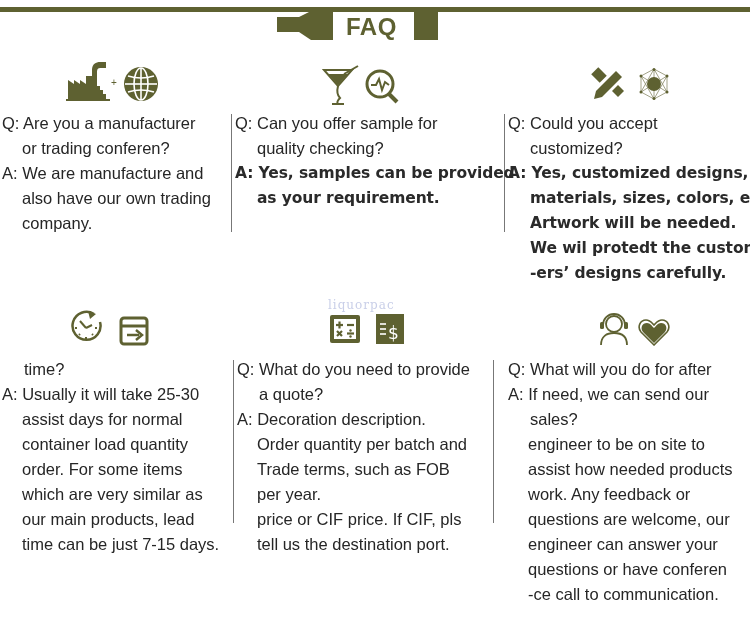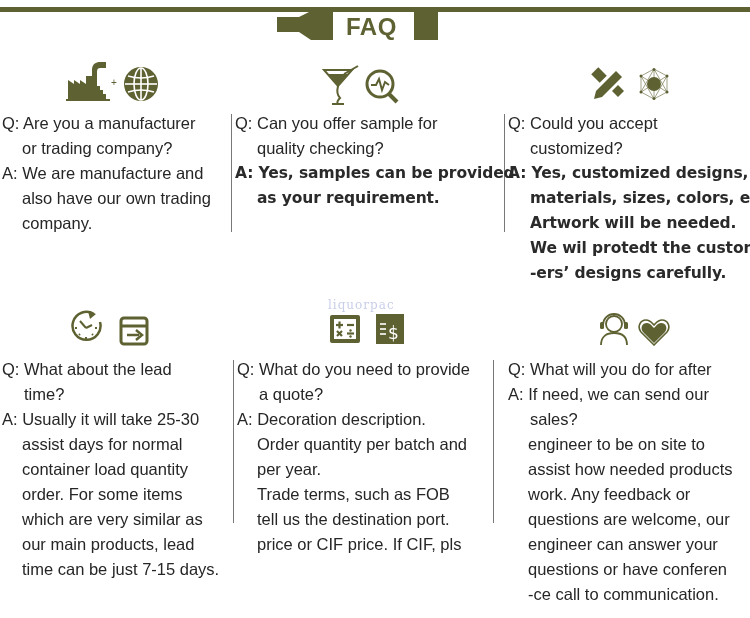--- a/index.html
+++ b/index.html
@@ -84,21 +84,21 @@
       <circle cx="3" cy="24" r="1.5"></circle>
       <circle cx="3" cy="8" r="1.5"></circle>
     </g>
 </svg>
 
 <div class="divider" style="left:231px;top:114px;height:118px"></div>
 <div class="divider" style="left:504px;top:114px;height:118px"></div>
 
 <div class="qa" style="left:2px;top:111px">
   <div class="line">Q: Are you a manufacturer</div>
-  <div class="line indent1">or trading company?</div>
+  <div class="line indent1">or trading conferen?</div>
   <div class="line">A: We are manufacture and</div>
   <div class="line indent1">also have our own trading</div>
   <div class="line indent1">company.</div>
 </div>
 
 <div class="qa" style="left:235px;top:111px">
   <div class="line">Q: Can you offer sample for</div>
   <div class="line indent2">quality checking?</div>
   <div class="line bold">A: Yes, samples can be provided</div>
   <div class="line indent2 bold">as your requirement.</div>
@@ -171,40 +171,39 @@
 </svg>
 <svg class="icon" style="left:638px;top:318px;width:32px;height:28px" viewBox="0 0 32 28">
   <path d="M16 27 L3 14 C-1 9 2 2 8 2 C12 2 14 5 16 7 C18 5 20 2 24 2 C30 2 33 9 29 14 Z" fill="#fff" stroke="#5e6131" stroke-width="1.6"></path>
   <path d="M16 25 L5 14 C2 10 4 5 9 5 C12 5 14 8 16 10 C18 8 20 5 23 5 C28 5 30 10 27 14 Z" fill="#5e6131"></path>
 </svg>
 
 <div class="divider" style="left:233px;top:360px;height:163px"></div>
 <div class="divider" style="left:493px;top:360px;height:163px"></div>
 
 <div class="qa" style="left:2px;top:357px">
-  <div class="line">Q: What about the lead</div>
   <div class="line indent2">time?</div>
   <div class="line">A: Usually it will take 25-30</div>
   <div class="line indent1">assist days for normal</div>
   <div class="line indent1">container load quantity</div>
   <div class="line indent1">order. For some items</div>
   <div class="line indent1">which are very similar as</div>
   <div class="line indent1">our main products, lead</div>
   <div class="line indent1">time can be just 7-15 days.</div>
 </div>
 
 <div class="qa" style="left:237px;top:357px">
   <div class="line">Q: What do you need to provide</div>
   <div class="line indent2">a quote?</div>
   <div class="line">A: Decoration description.</div>
   <div class="line indent1">Order quantity per batch and</div>
+  <div class="line indent1">Trade terms, such as FOB</div>
   <div class="line indent1">per year.</div>
-  <div class="line indent1">Trade terms, such as FOB</div>
+  <div class="line indent1">price or CIF price. If CIF, pls</div>
   <div class="line indent1">tell us the destination port.</div>
-  <div class="line indent1">price or CIF price. If CIF, pls</div>
 </div>
 
 <div class="qa" style="left:508px;top:357px">
   <div class="line">Q: What will you do for after</div>
   <div class="line">A: If need, we can send our</div>
   <div class="line indent2">sales?</div>
   <div class="line indent1">engineer to be on site to</div>
   <div class="line indent1">assist how needed products</div>
   <div class="line indent1">work. Any feedback or</div>
   <div class="line indent1">questions are welcome, our</div>

